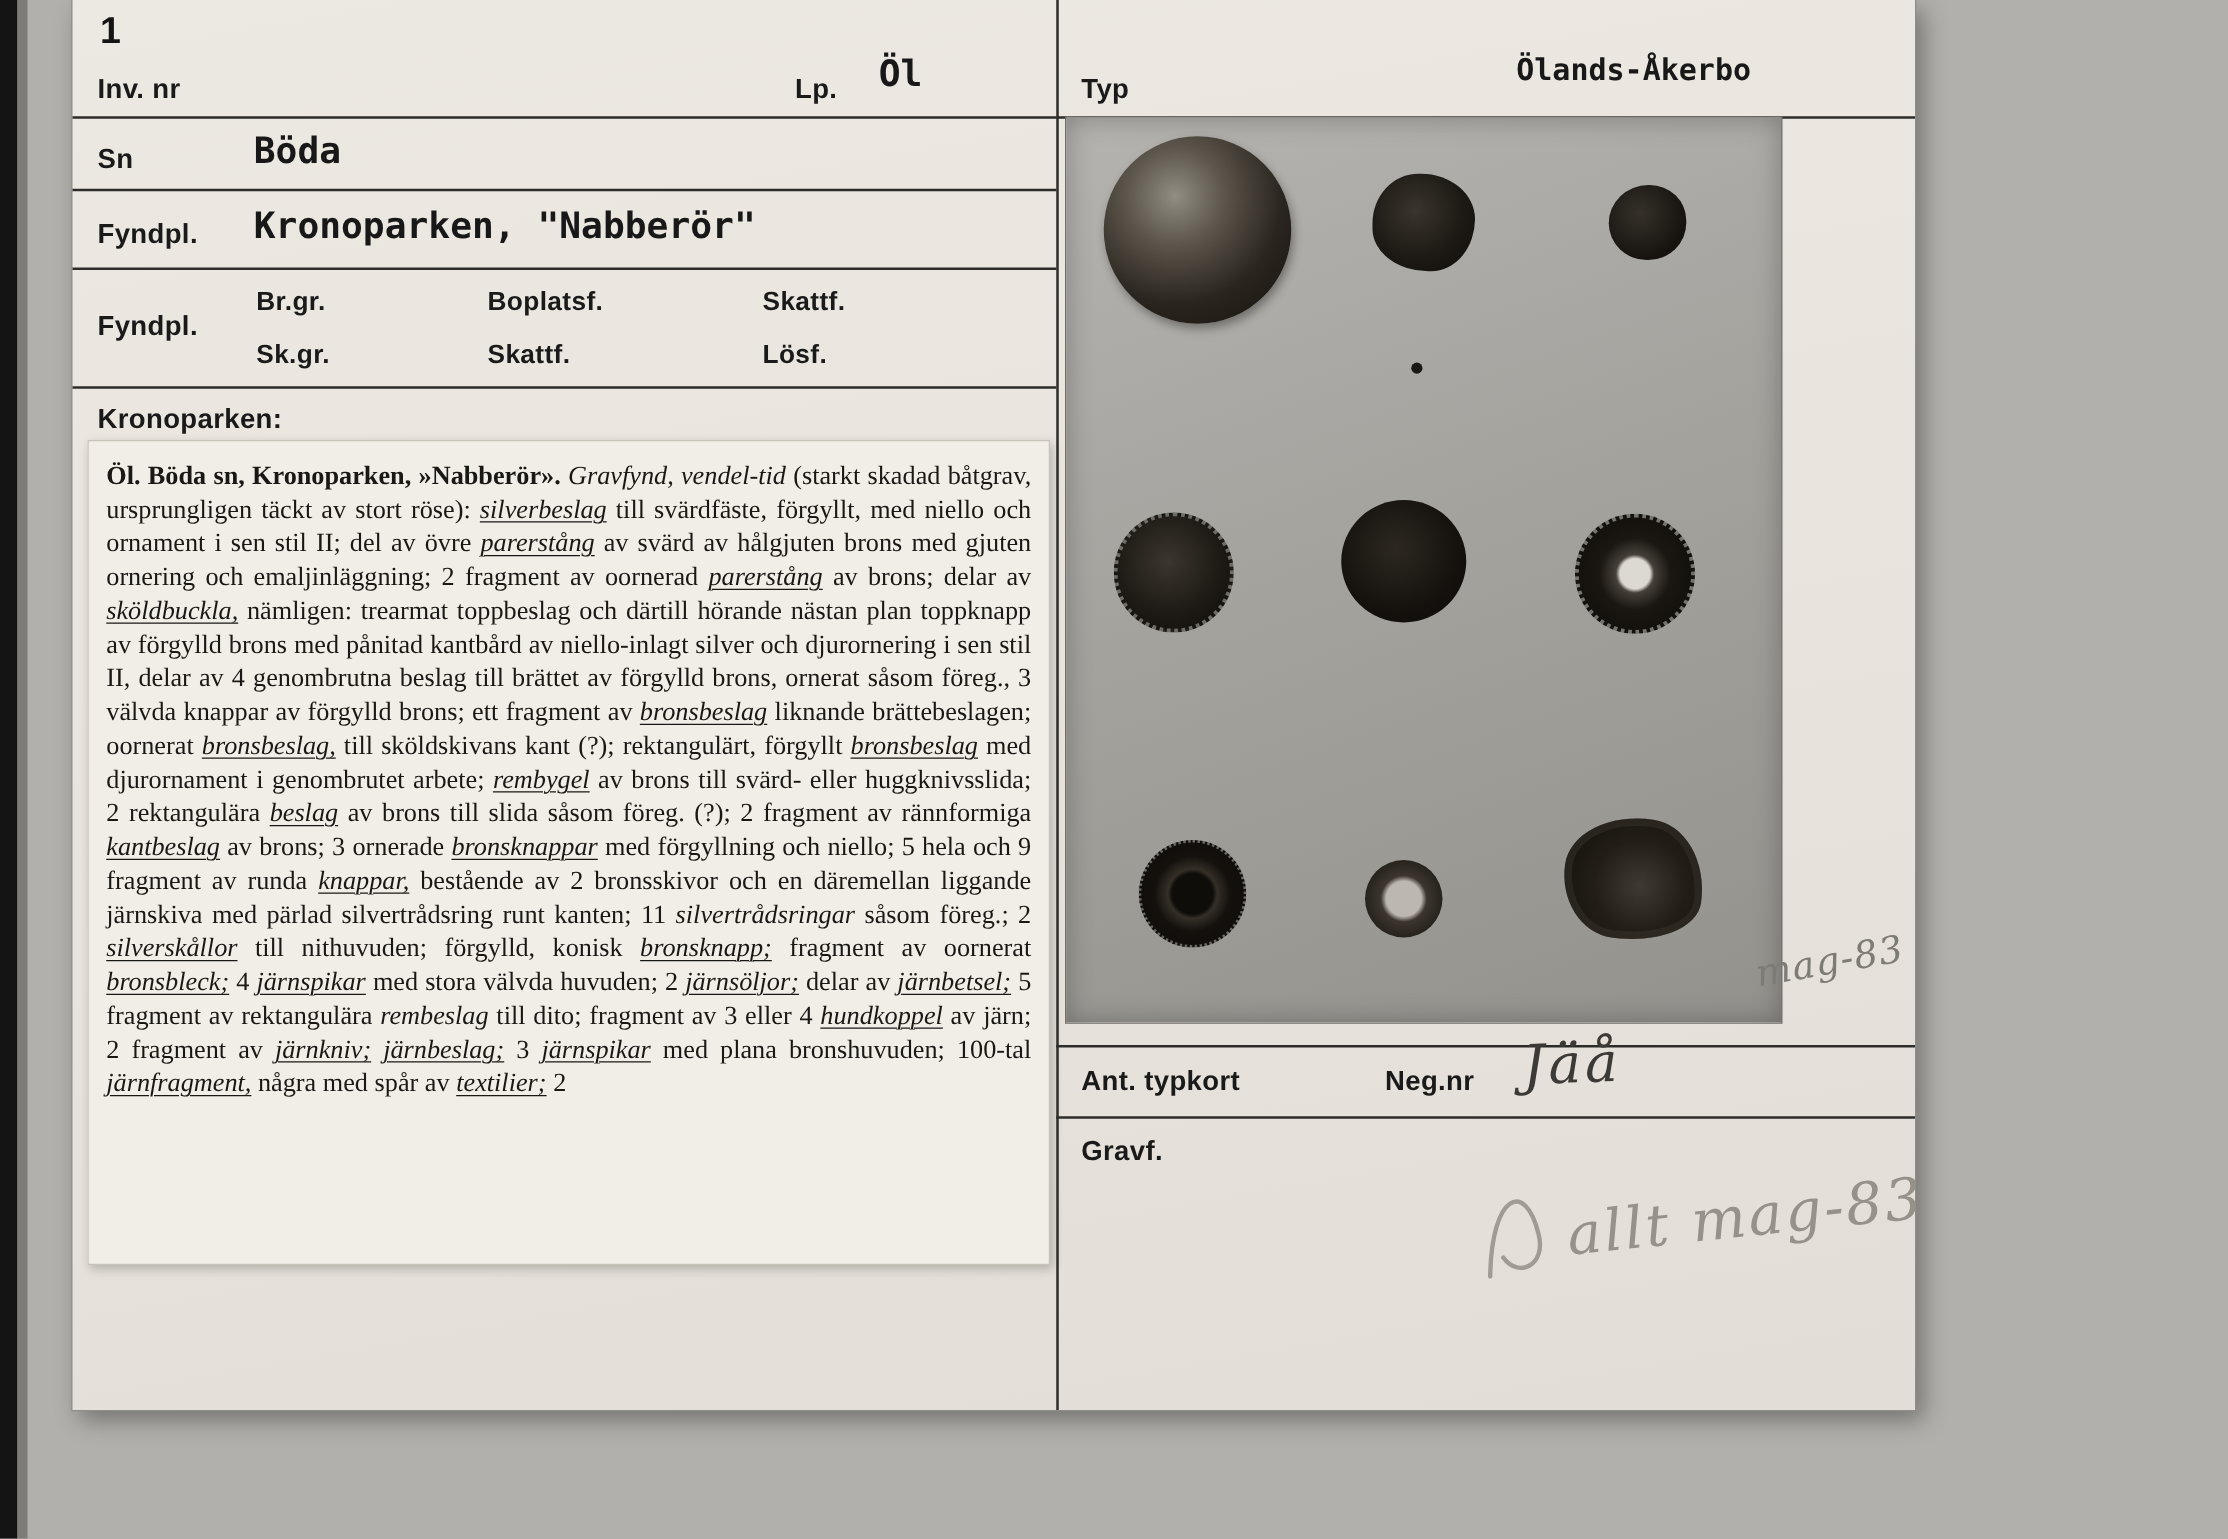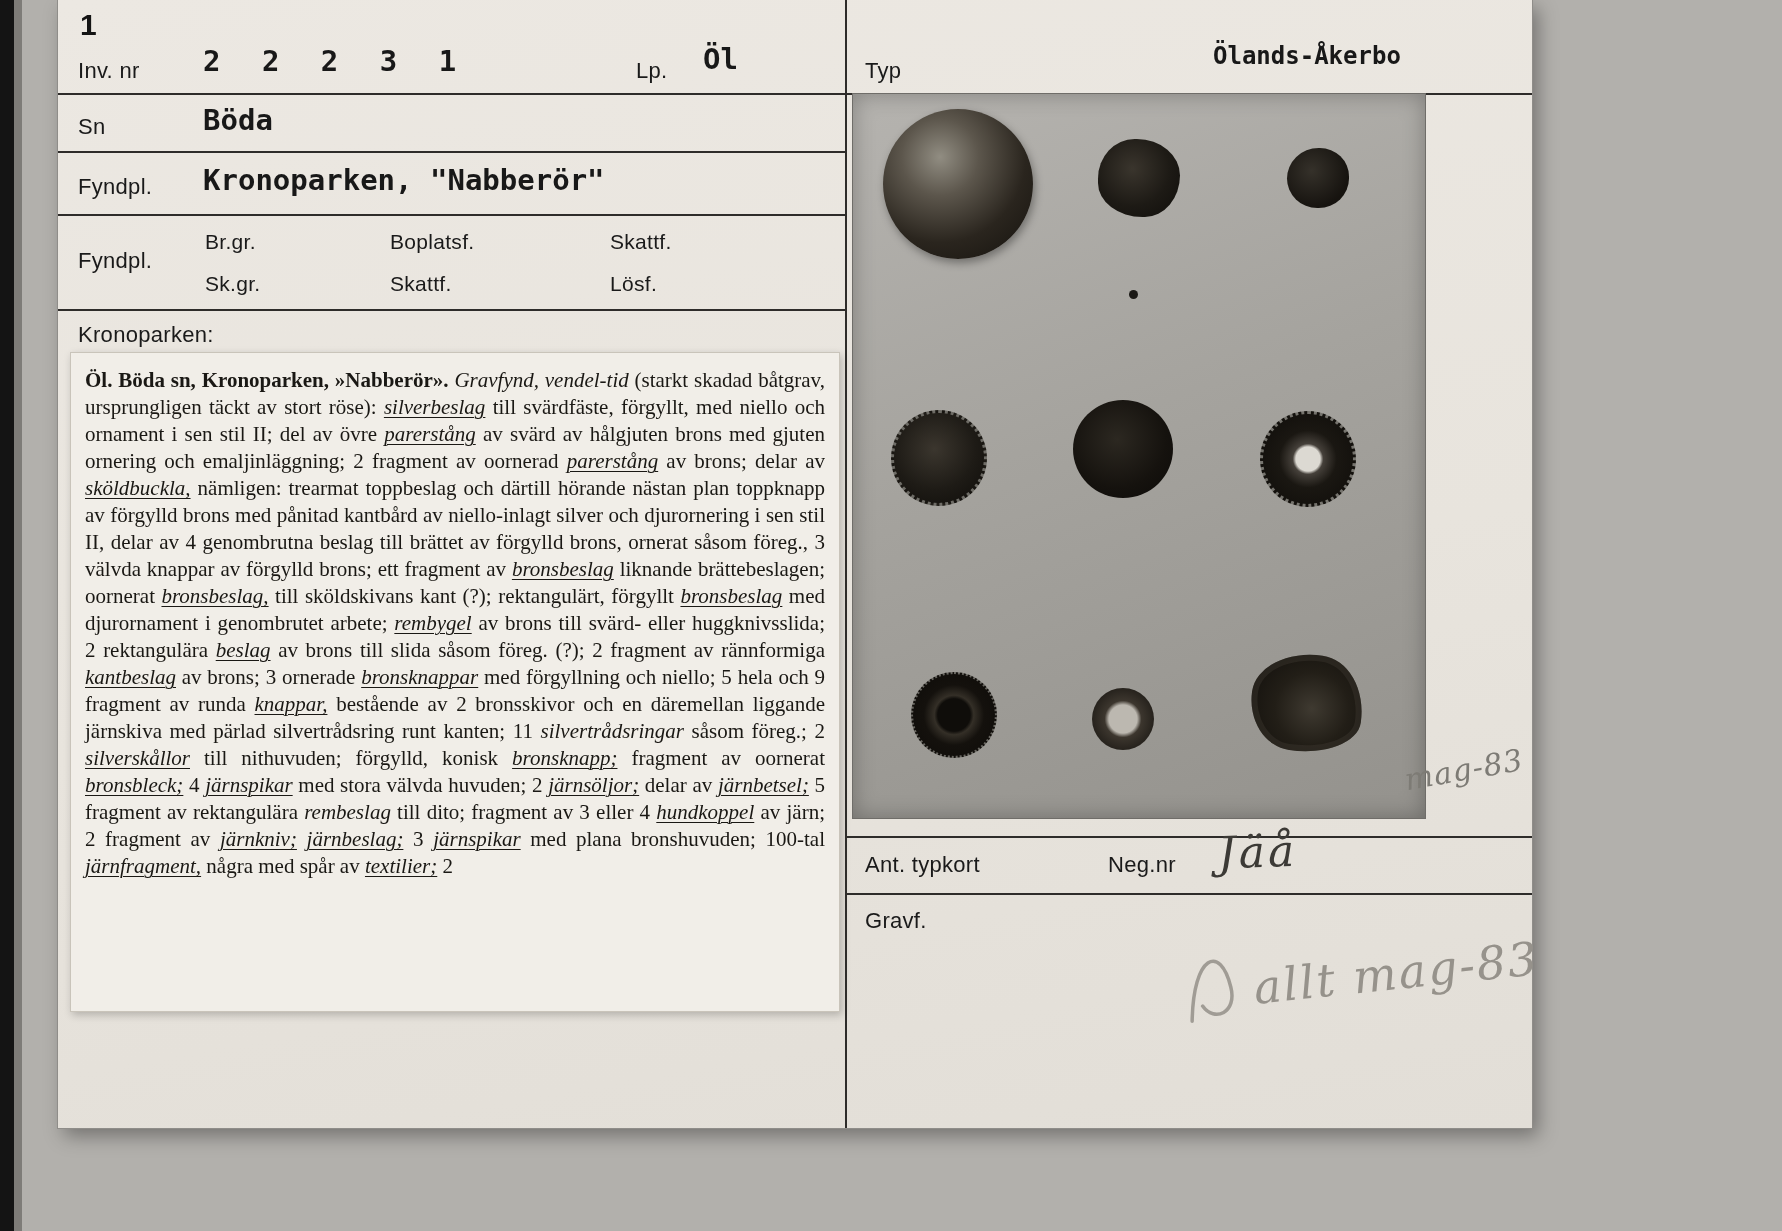--- a/index.html
+++ b/index.html
@@ -8,21 +8,21 @@
     background:#b2b0ac;
     font-family:"Liberation Sans",sans-serif;
   }
   .scan-strip{position:absolute;left:0;top:0;width:14px;height:100%;background:#141414;}
   .scan-strip2{position:absolute;left:14px;top:0;width:8px;height:100%;background:#7e7c78;}
   .card{
     position:absolute;left:58px;top:0;width:1474px;height:1128px;
     background:linear-gradient(170deg,#ece8e2 0%,#e8e4dd 55%,#e2ded7 100%);
     box-shadow:0 0 0 1px #8f8d89, 6px 8px 18px rgba(0,0,0,.35);
   }
-  .lbl{position:absolute;font-weight:400;font-size:22px;color:#1a1a1a;letter-spacing:.3px;}
+  .lbl{position:absolute;font-weight:700;font-size:22px;color:#1a1a1a;letter-spacing:.3px;}
   .type{position:absolute;font-family:"DejaVu Sans Mono",monospace;font-weight:700;font-size:29px;color:#181818;}
   .hline{position:absolute;height:2px;background:#2e2c2a;}
   .vline{position:absolute;width:2px;background:#2e2c2a;}
   .page-num{position:absolute;left:22px;top:8px;font-weight:700;font-size:30px;color:#141414;}
 
   .desc-paper{
     position:absolute;left:12px;top:352px;width:770px;height:660px;
     background:#f1eee8;border:1px solid #c9c4ba;
     box-shadow:2px 3px 8px rgba(0,0,0,.22);
     padding:14px 14px;box-sizing:border-box;
@@ -98,21 +98,20 @@
 <body>
 
 <div class="scan-strip"></div>
 <div class="scan-strip2"></div>
 
 <div class="card">
 
   <div class="page-num">1</div>
 
   <span class="lbl" style="left:20px;top:58px">Inv. nr</span>
-  <span class="type" style="left:145px;top:44px;letter-spacing:12px">2 2 2 3 1</span>
   <span class="lbl" style="left:578px;top:58px">Lp.</span>
   <span class="type" style="left:645px;top:42px">Öl</span>
   <div class="hline" style="left:0;top:93px;width:787px"></div>
 
   <span class="lbl" style="left:20px;top:114px">Sn</span>
   <span class="type" style="left:145px;top:103px">Böda</span>
   <div class="hline" style="left:0;top:151px;width:787px"></div>
 
   <span class="lbl" style="left:20px;top:174px">Fyndpl.</span>
   <span class="type" style="left:145px;top:163px">Kronoparken, "Nabberör"</span>

